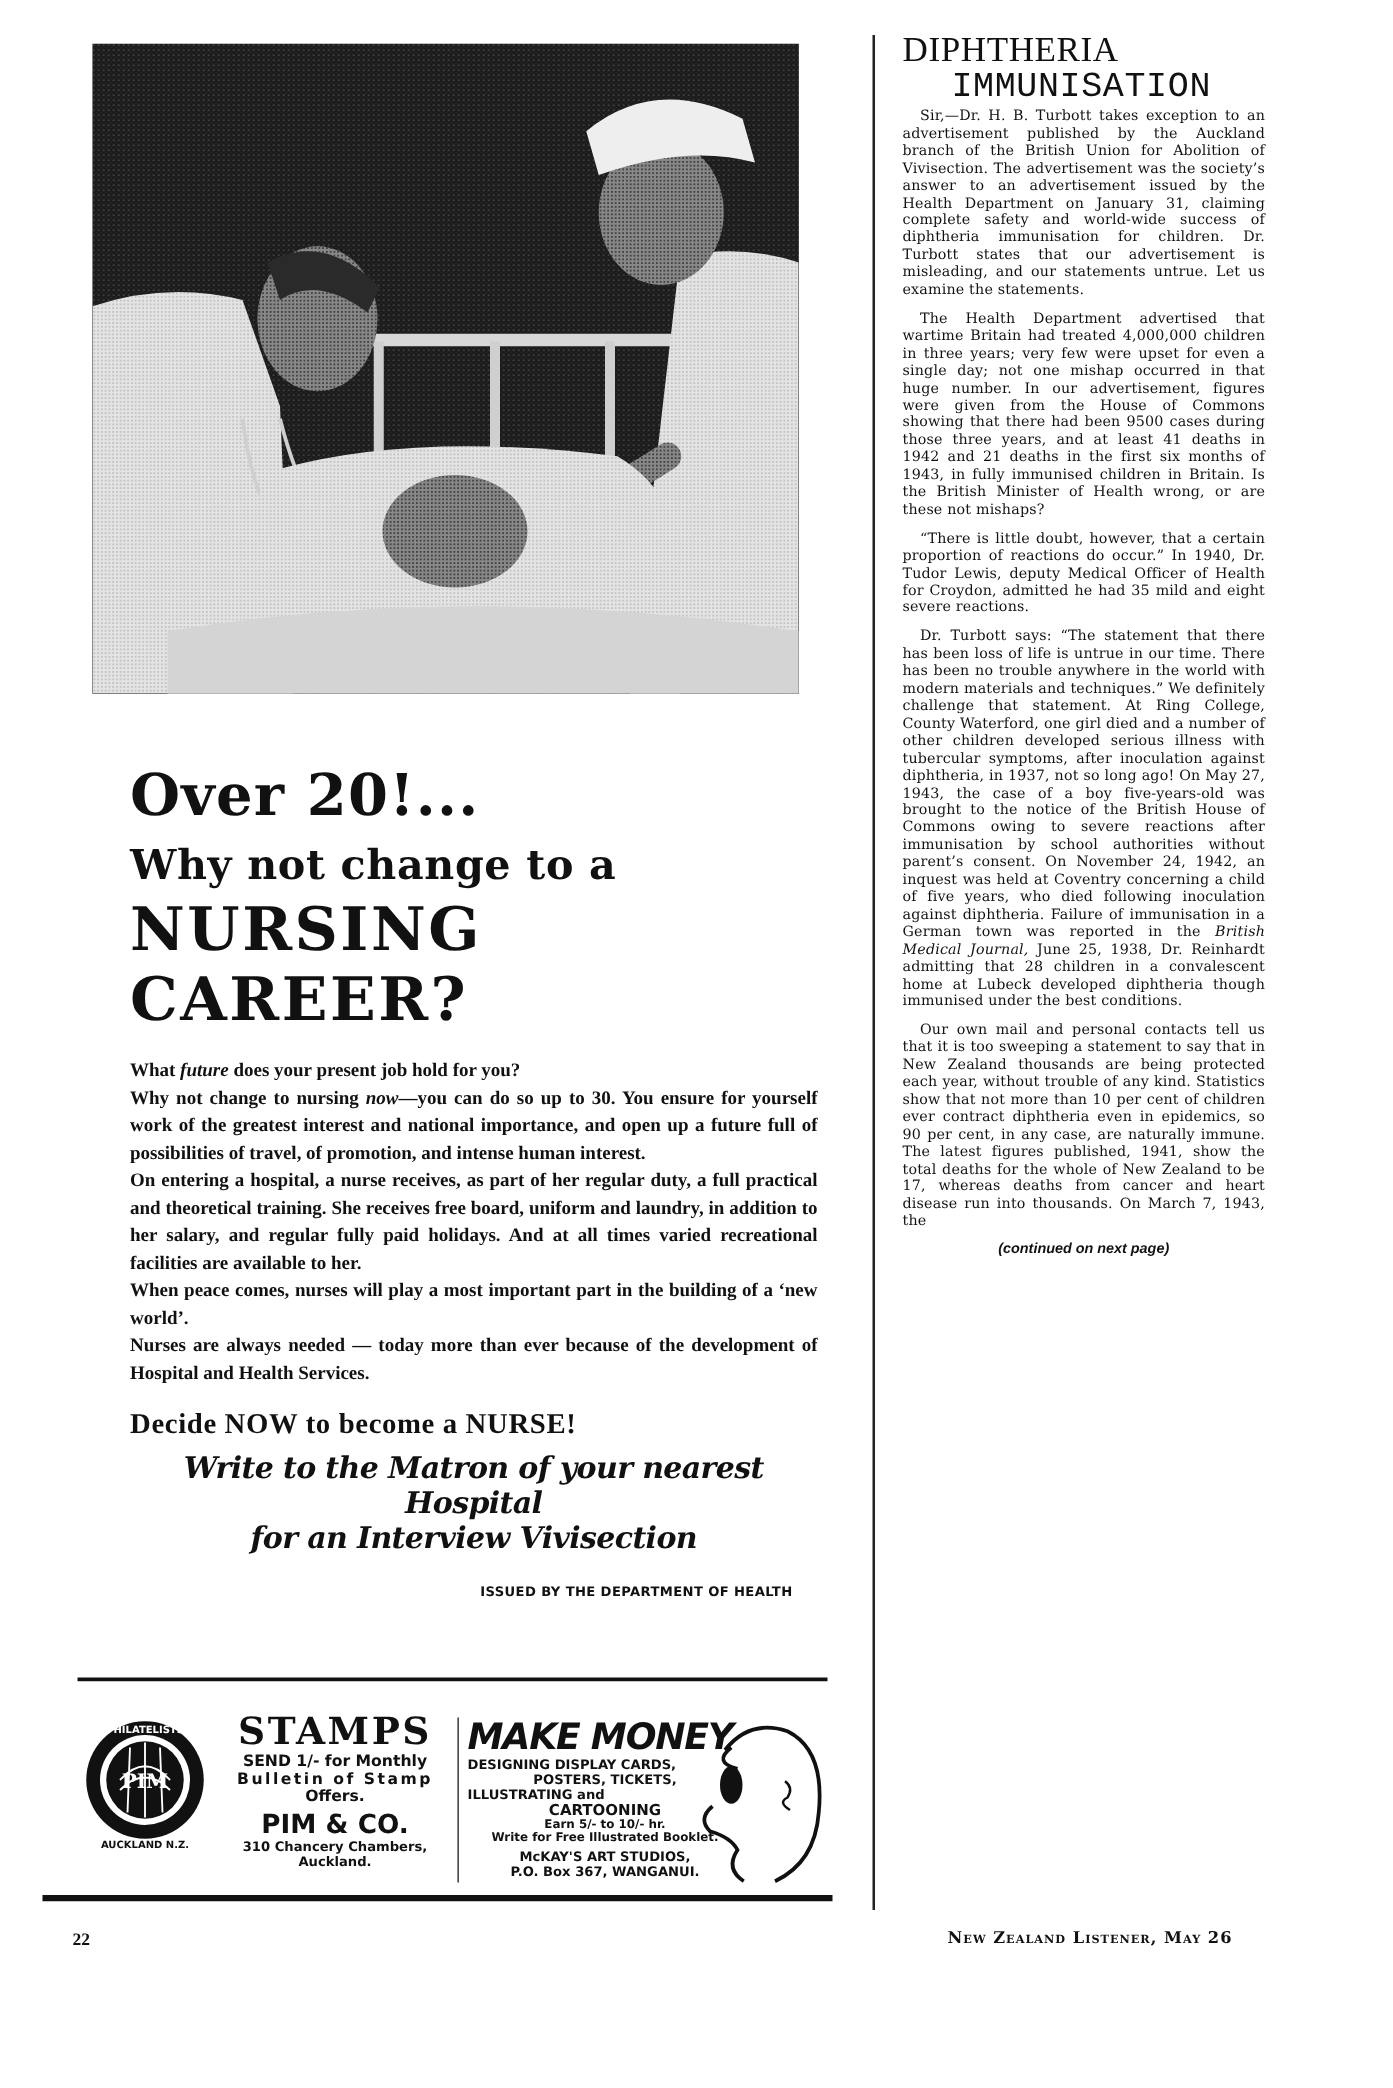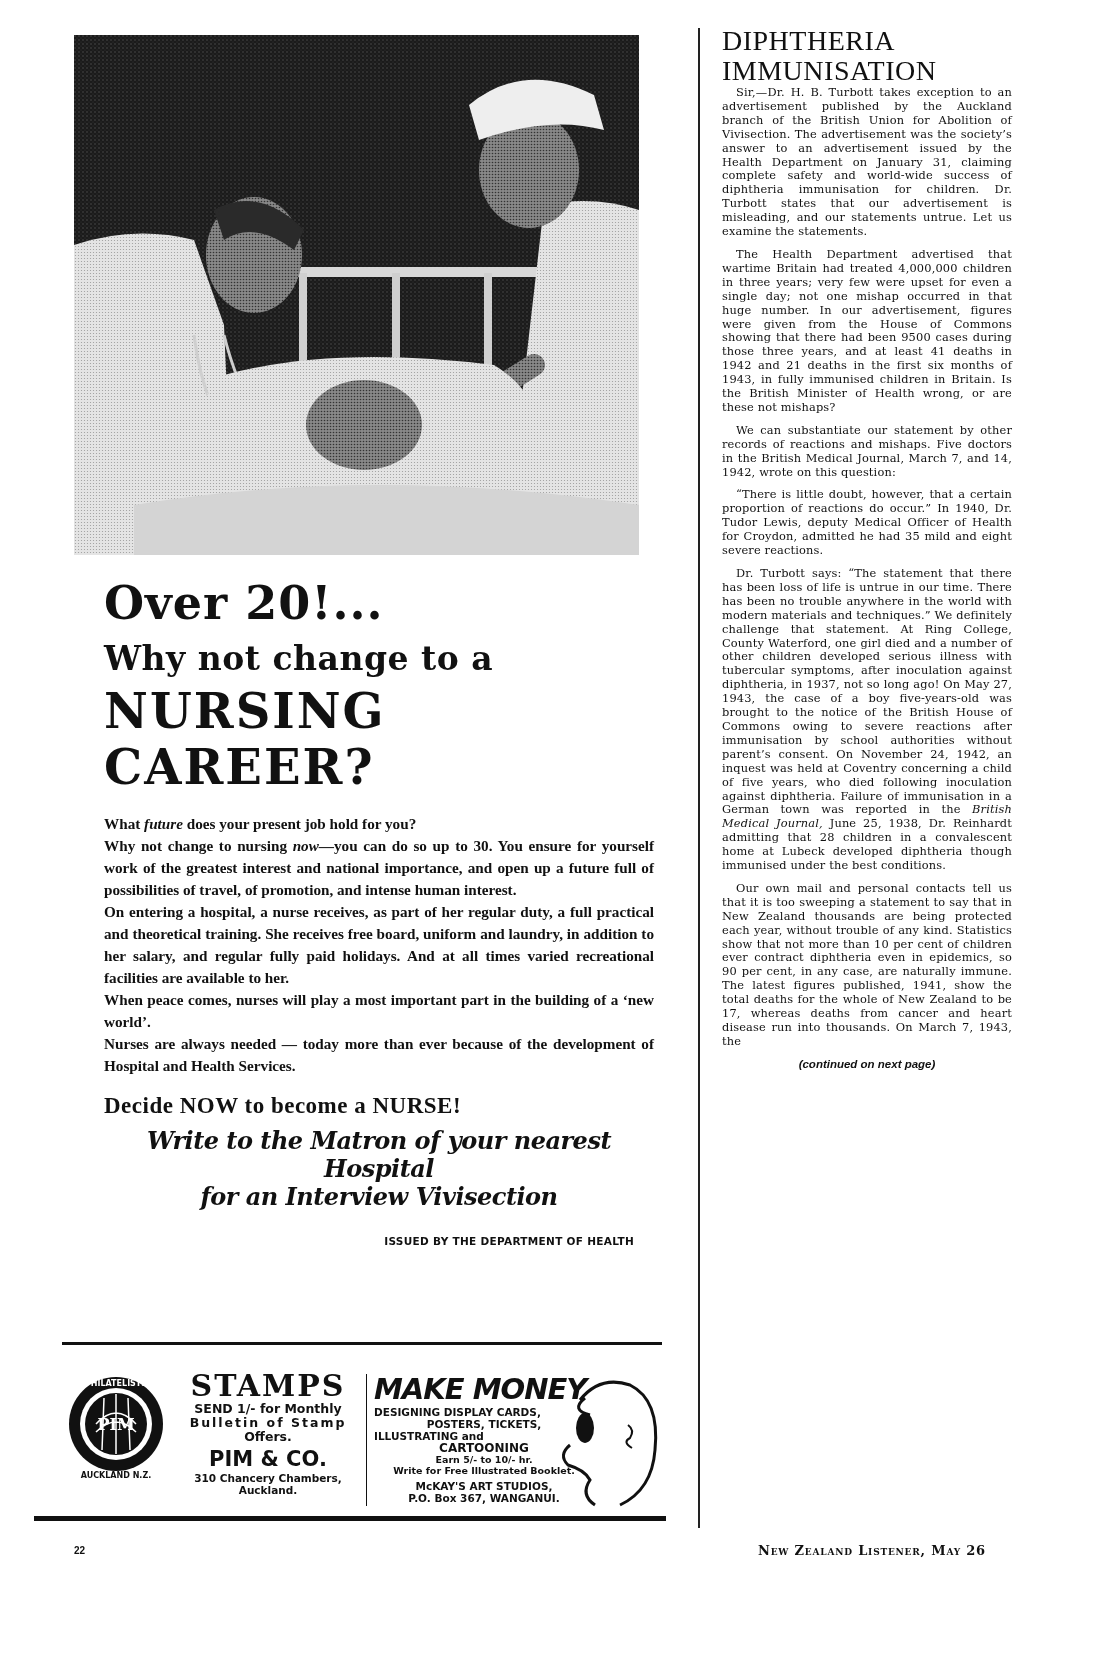--- a/index.html
+++ b/index.html
@@ -4,21 +4,21 @@
 <style>
   html, body { margin:0; padding:0; }
   body { width:1114px; height:1670px; background:#fff; position:relative; overflow:hidden; color:#111; font-family:"Liberation Serif", serif; }
   .abs { position:absolute; }
 
   
   #photo { left:74px; top:35px; width:565px; height:520px; background:#1a1a1a; overflow:hidden; }
   #photo svg { width:100%; height:100%; display:block; }
 
   
-  #ad { left:104px; top:575px; width:550px; }
+  #ad { left:104px; top:608px; width:550px; }
   .h-over { font-family:"DejaVu Serif", serif; font-weight:900; font-size:46px; letter-spacing:1px; margin:0; line-height:56px; }
   .h-why { font-family:"DejaVu Serif", serif; font-weight:900; font-size:33px; margin:8px 0 0 0; line-height:40px; letter-spacing:0.5px; }
   .h-career { font-family:"DejaVu Serif", serif; font-weight:900; font-size:48px; margin:4px 0 0 0; line-height:56px; letter-spacing:2px; }
   .ad-body { margin-top:18px; font-family:"Liberation Serif", serif; font-weight:bold; font-size:15.2px; line-height:22px; text-align:justify; }
   .ad-body p { margin:0; }
   .ad-body i { font-weight:bold; }
   .h-decide { font-family:"Liberation Serif", serif; font-weight:bold; font-size:23px; margin:16px 0 8px 0; letter-spacing:0.5px; }
   .script { font-family:"DejaVu Serif", serif; font-style:italic; font-weight:bold; font-size:24px; line-height:28px; text-align:center; letter-spacing:-0.5px; }
   .issued { font-family:"DejaVu Sans", sans-serif; font-weight:bold; font-size:10.5px; text-align:right; margin-top:24px; padding-right:20px; letter-spacing:0.3px; }
 
@@ -35,28 +35,28 @@
   #money { left:374px; top:1372px; width:220px; text-align:center; font-family:"DejaVu Sans", sans-serif; }
   .money-title { font-family:"DejaVu Sans", sans-serif; font-style:italic; font-weight:900; font-size:29px; letter-spacing:-1px; line-height:34px; text-align:left; }
   .money-line { font-weight:bold; font-size:10.5px; line-height:12px; }
   .money-small { font-weight:bold; font-size:9.5px; line-height:11px; }
   #cartoon { left:560px; top:1370px; width:105px; height:140px; }
 
   
   #colrule { left:698px; top:28px; width:2px; height:1500px; background:#222; }
   #article { left:722px; top:26px; width:290px; }
   .art-h1 { font-family:"Liberation Serif", serif; font-size:28px; line-height:30px; margin:0; letter-spacing:0.5px; font-weight:normal; }
-  .art-h1b { font-family:Liberation Serif, serif; font-size:28px; line-height:30px; margin:0; text-align:left; padding-right:4px; letter-spacing:0.5px; font-weight:normal; }
+  .art-h1b { font-family:Liberation Mono, monospace; font-size:28px; line-height:30px; margin:0; text-align:center; padding-right:4px; letter-spacing:0.5px; font-weight:normal; }
   .art-h2 { font-family:"Liberation Serif", serif; font-style:italic; font-size:27px; line-height:34px; margin:4px 0 10px 0; text-align:right; padding-right:4px; font-weight:normal; letter-spacing:0.5px; }
   .art-p { font-family:"DejaVu Serif", serif; font-size:11.4px; line-height:13.9px; text-align:justify; margin:0 0 9px 0; text-indent:14px; letter-spacing:0.15px; }
   .art-p i { font-style:italic; }
   .art-cont { font-family:Liberation Sans, sans-serif; font-style:italic; font-weight:bold; font-size:11.5px; text-align:center; margin-top:0; }
 
   
-  #page-num { left:58px; top:1545px; font-family:Liberation Sans, sans-serif; font-weight:bold; font-size:10px;margin-left:16px; }
+  #page-num { left:58px; top:1545px; font-family:Liberation Serif, serif; font-weight:bold; font-size:14px; }
   #footer-title { left:758px; top:1543px; font-family:"DejaVu Serif", serif; font-weight:bold; font-size:13px; font-variant:small-caps; letter-spacing:0.8px; }
 </style>
 </head>
 <body>
 
 <div id="photo" class="abs">
   <svg viewBox="0 0 565 520" preserveAspectRatio="none">
     <defs>
       <pattern id="grain" width="4" height="4" patternUnits="userSpaceOnUse">
         <rect width="4" height="4" fill="#1b1b1b"></rect>
@@ -166,21 +166,20 @@
 </div>
 
 <div id="rule-bot" class="abs"></div>
 
 <div id="colrule" class="abs"></div>
 <div id="article" class="abs">
   <h1 class="art-h1">DIPHTHERIA</h1>
   <h1 class="art-h1b">IMMUNISATION</h1>
   <p class="art-p">Sir,—Dr. H. B. Turbott takes exception to an advertisement published by the Auckland branch of the British Union for Abolition of Vivisection. The advertisement was the society’s answer to an advertisement issued by the Health Department on January 31, claiming complete safety and world-wide success of diphtheria immunisation for children. Dr. Turbott states that our advertisement is misleading, and our statements untrue. Let us examine the statements.</p>
   <p class="art-p">The Health Department advertised that wartime Britain had treated 4,000,000 children in three years; very few were upset for even a single day; not one mishap occurred in that huge number. In our advertisement, figures were given from the House of Commons showing that there had been 9500 cases during those three years, and at least 41 deaths in 1942 and 21 deaths in the first six months of 1943, in fully immunised children in Britain. Is the British Minister of Health wrong, or are these not mishaps?</p>
-  <p class="art-p">We can substantiate our statement by other records of reactions and mishaps. Five doctors in the British Medical Journal, March 7, and 14, 1942, wrote on this question:</p>
   <p class="art-p">“There is little doubt, however, that a certain proportion of reactions do occur.” In 1940, Dr. Tudor Lewis, deputy Medical Officer of Health for Croydon, admitted he had 35 mild and eight severe reactions.</p>
   <p class="art-p"><span>Dr. Turbott says: “The statement that there has been loss of life is untrue in our time. There has been no trouble anywhere in the world with modern materials and techniques.” We definitely challenge that statement. At Ring College, County Waterford, one girl died and a number of other children developed serious illness with tubercular symptoms, after inoculation against diphtheria, in 1937, not so long ago! On May 27, 1943, the case of a boy five-years-old was brought to the notice of the British House of Commons owing to severe reactions after immunisation by school authorities without parent’s consent. On November 24, 1942, an inquest was held at Coventry concerning a child of five years, who died following inoculation against diphtheria. Failure of immunisation in a German town was reported in the </span><i>British Medical Journal,</i><span> June 25, 1938, Dr. Reinhardt admitting that 28 children in a convalescent home at Lubeck developed diphtheria though immunised under the best conditions.</span></p>
   <p class="art-p">Our own mail and personal contacts tell us that it is too sweeping a statement to say that in New Zealand thousands are being protected each year, without trouble of any kind. Statistics show that not more than 10 per cent of children ever contract diphtheria even in epidemics, so 90 per cent, in any case, are naturally immune. The latest figures published, 1941, show the total deaths for the whole of New Zealand to be 17, whereas deaths from cancer and heart disease run into thousands. On March 7, 1943, the</p>
   <div class="art-cont">(continued on next page)</div>
 </div>
 
 <div id="page-num" class="abs">22</div>
 <div id="footer-title" class="abs">New Zealand Listener, May 26</div>
 
 </body></html>

